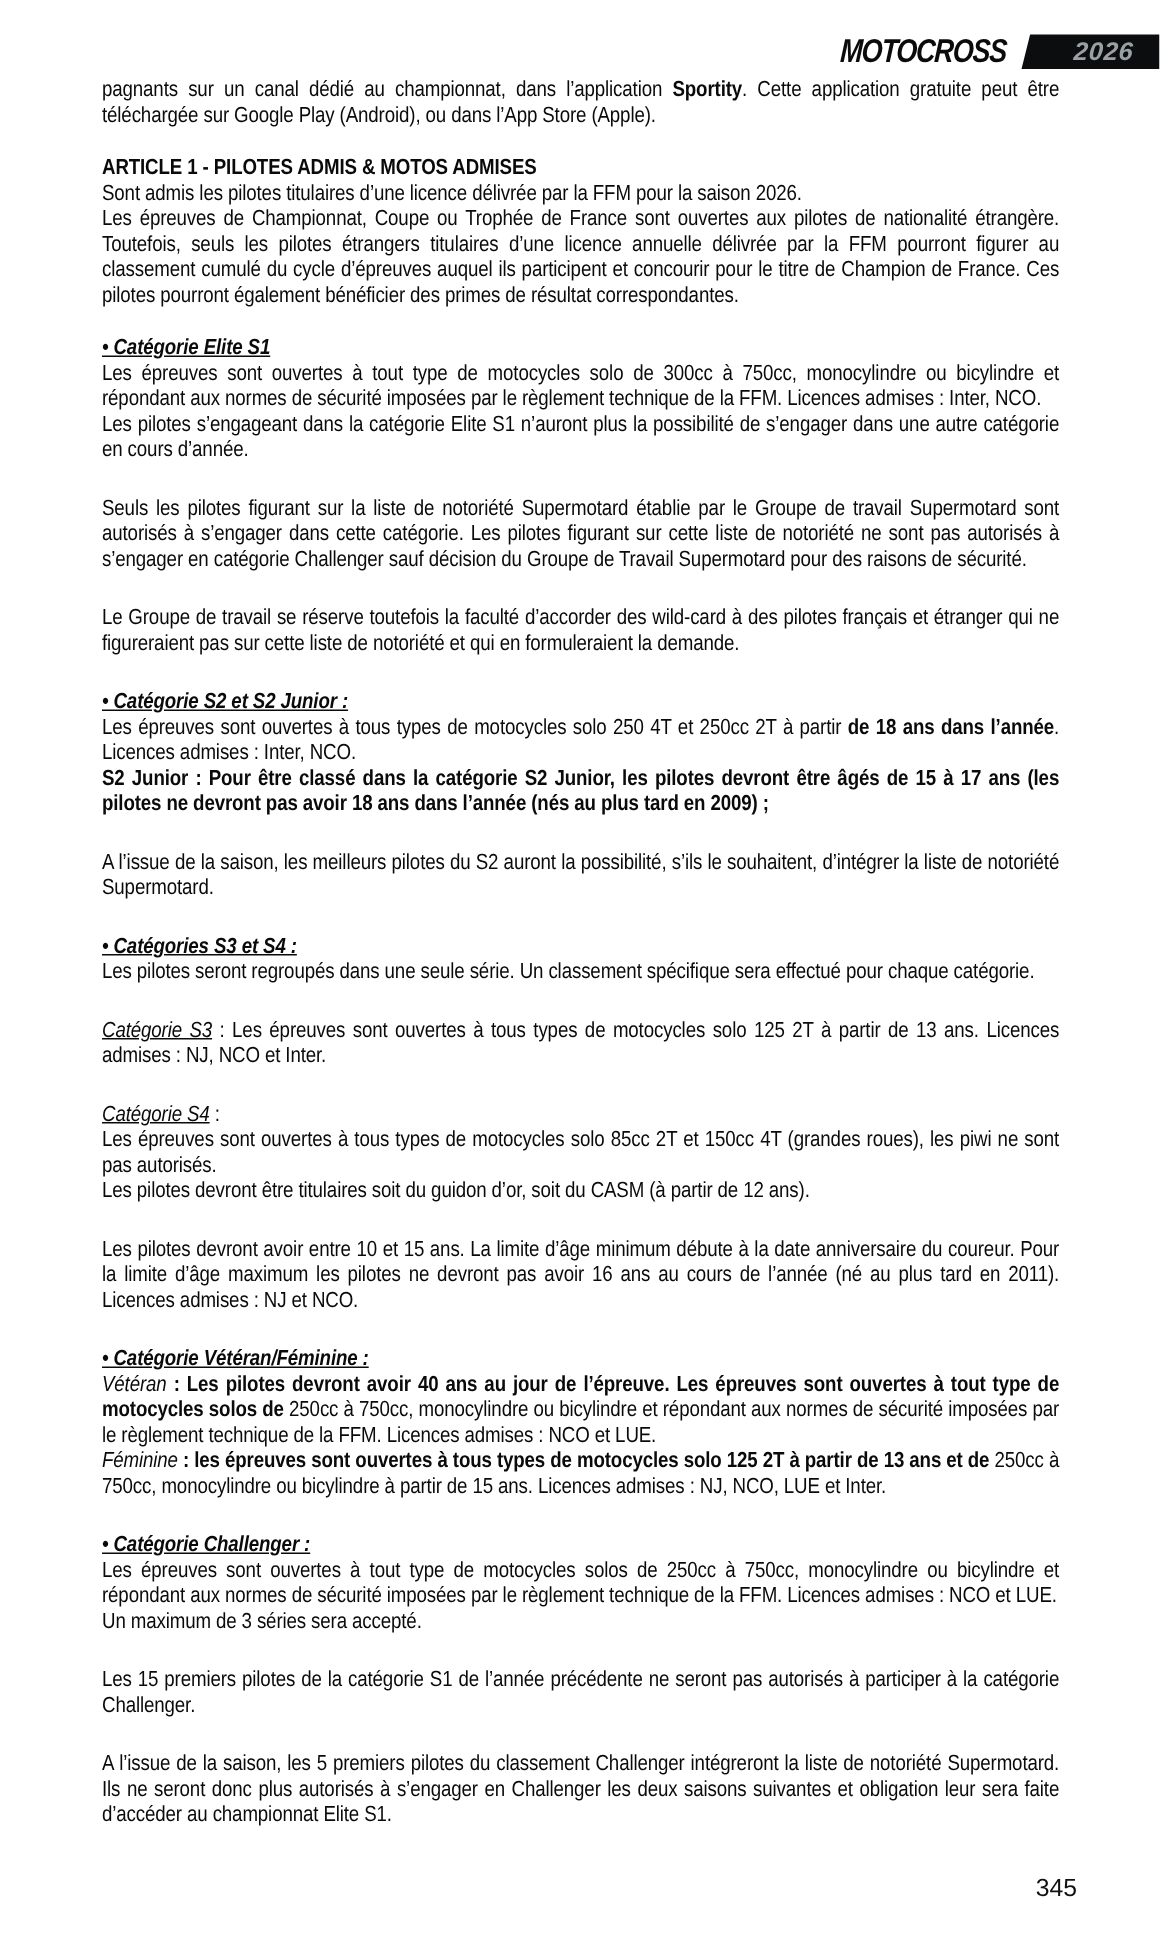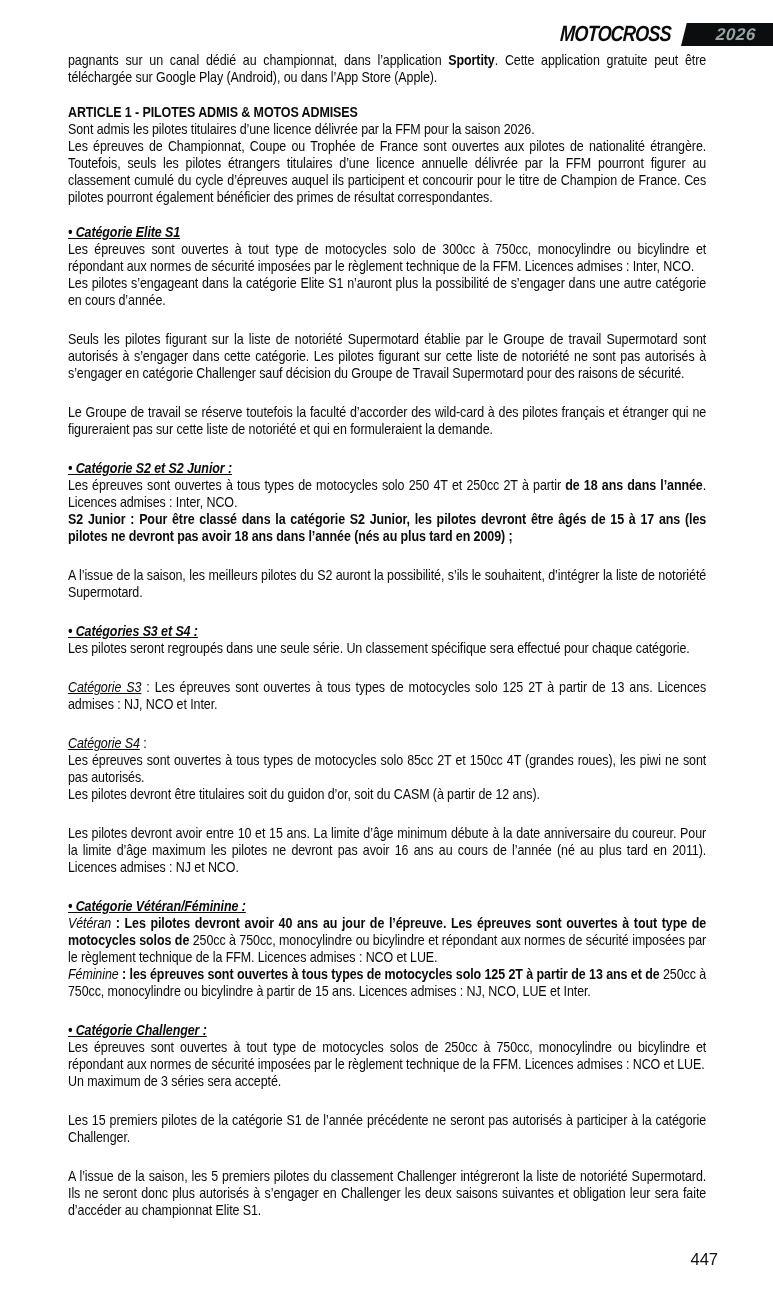--- a/index.html
+++ b/index.html
@@ -119,15 +119,15 @@
     <div class="g2"></div>
 
     <p class="j">Les 15 premiers pilotes de la catégorie S1 de l’année précédente ne seront pas autorisés à participer à la catégorie Challenger.</p>
 
     <div class="g2"></div>
 
     <p class="j">A l’issue de la saison, les 5 premiers pilotes du classement Challenger intégreront la liste de notoriété Supermotard. Ils ne seront donc plus autorisés à s’engager en Challenger les deux saisons suivantes et obligation leur sera faite d’accéder au championnat Elite S1.</p>
 
   </main>
 
-  <div class="pagenum">447</div>
+  <div class="pagenum">345</div>
 
 </div>
 
 </body></html>

